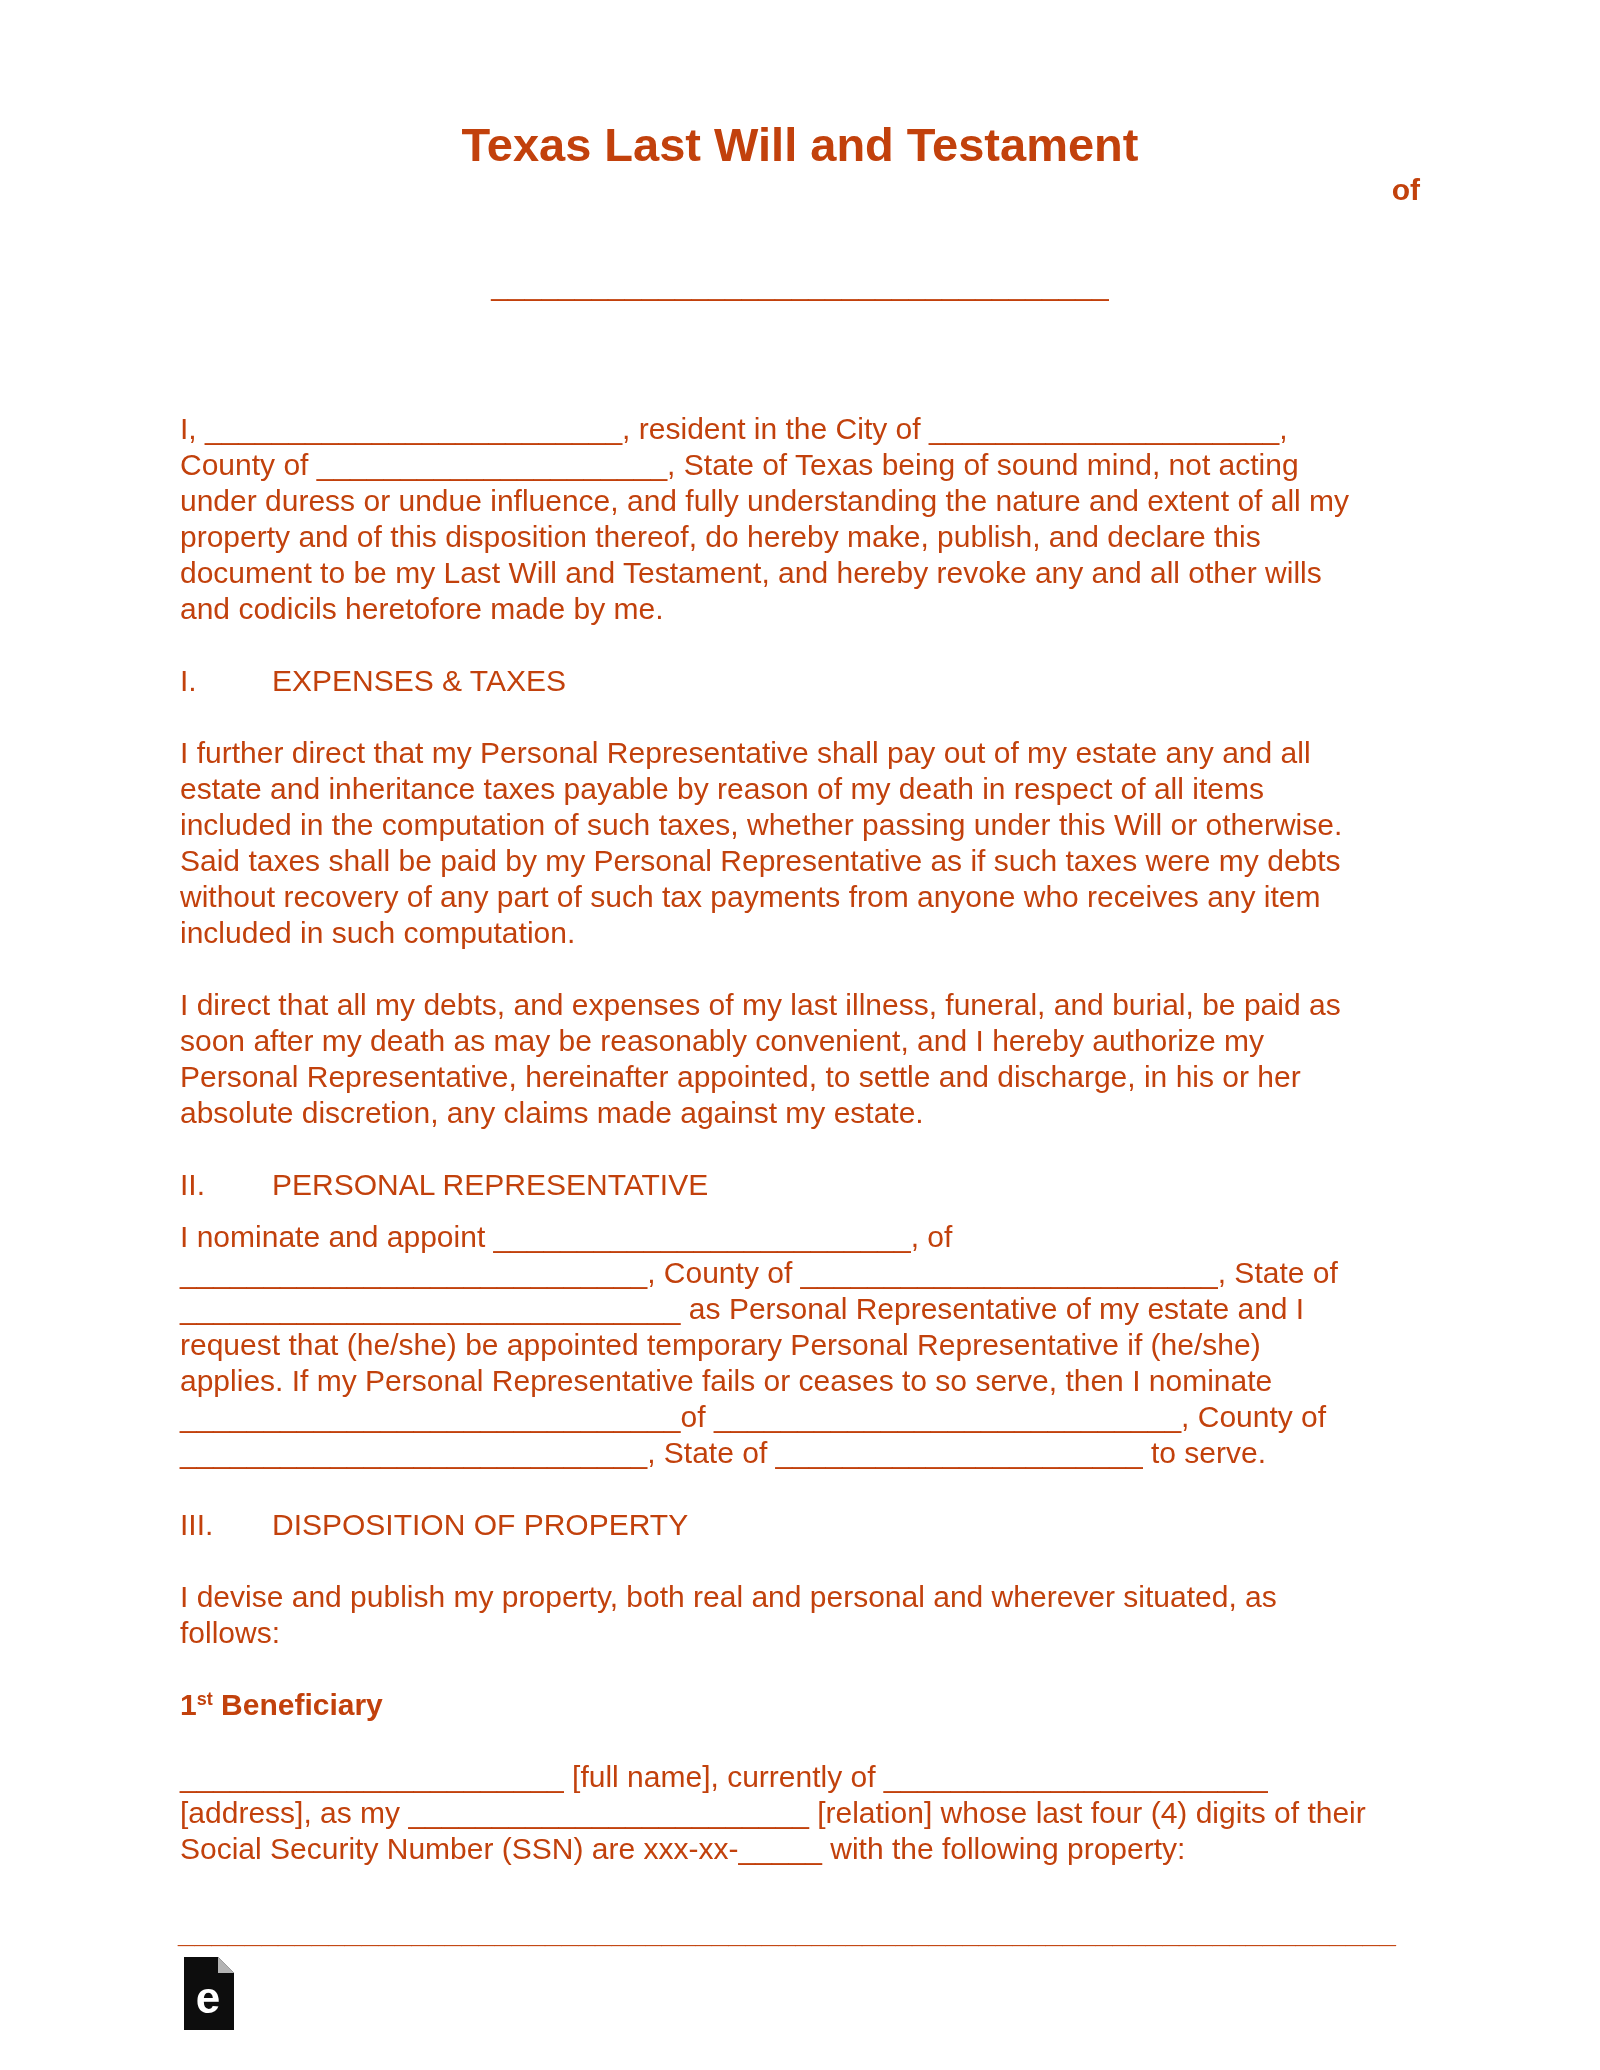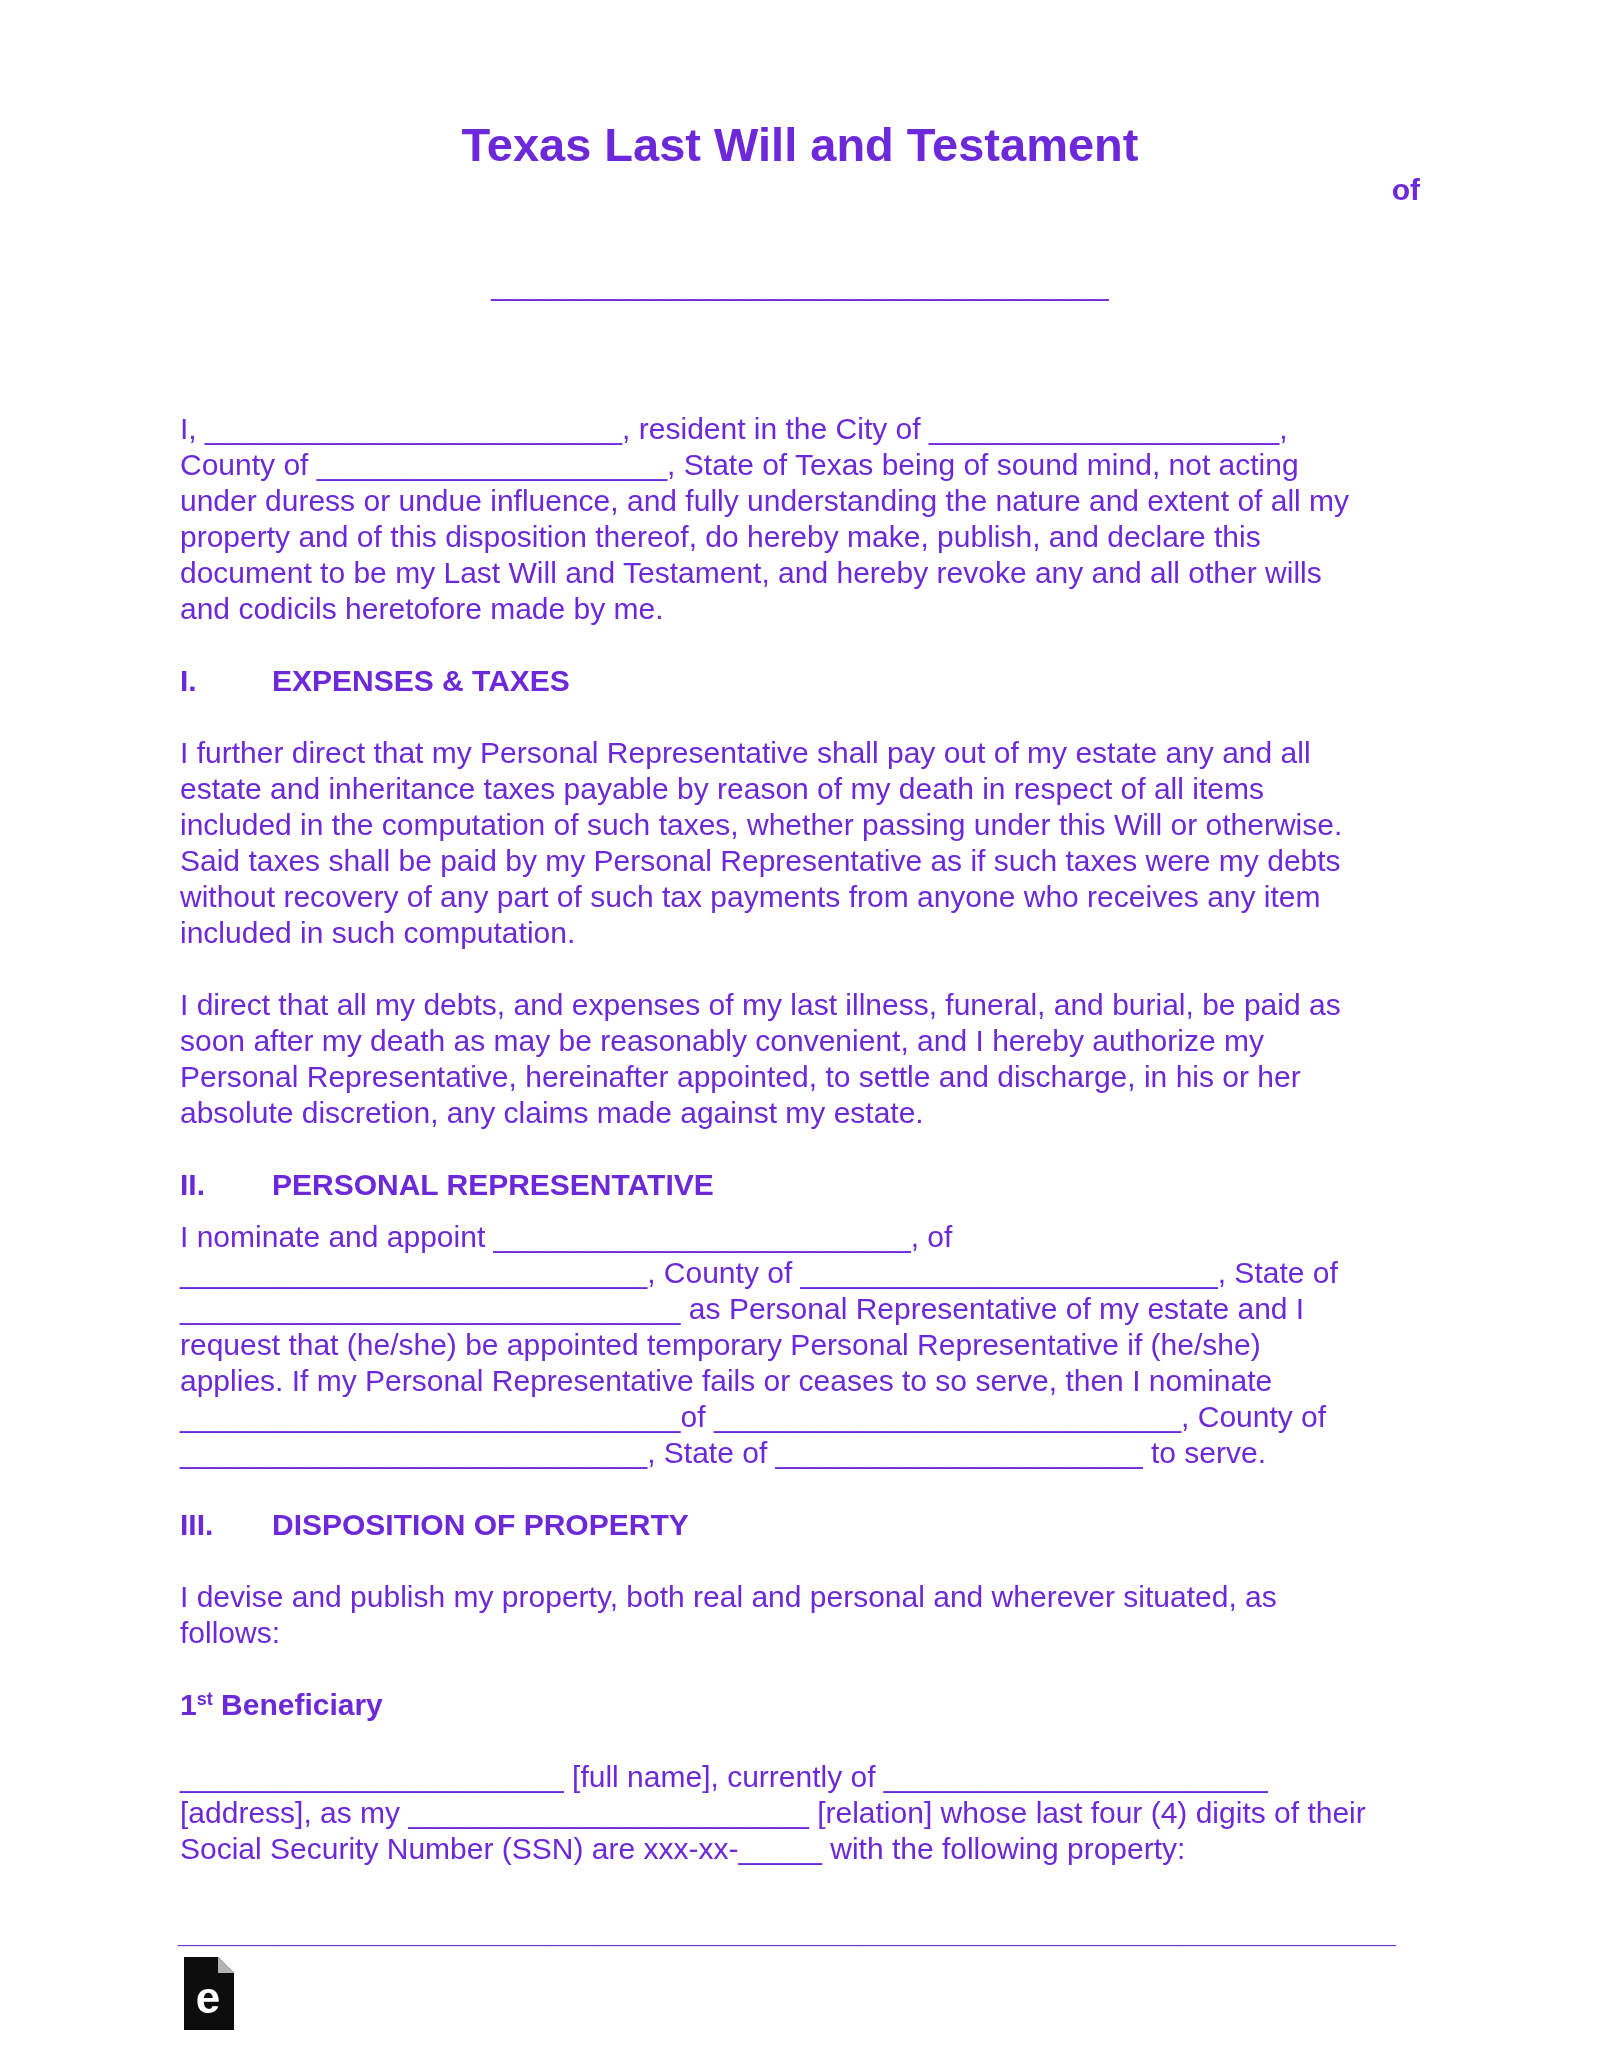--- a/index.html
+++ b/index.html
@@ -3,21 +3,21 @@
 <meta charset="utf-8">
 <style>
   html, body { margin: 0; padding: 0; background: #ffffff; }
   .page {
     position: relative;
     width: 1600px;
     height: 2070px;
     box-sizing: border-box;
     padding: 118px 180px 0 180px;
     background: #ffffff;
-    color: #6d28d9;
+    color: #c2410c;
     font-family: "Liberation Sans", "DejaVu Sans", sans-serif;
     font-size: 30px;
     line-height: 36px;
     overflow: hidden;
   }
   .title {
     margin: 0;
     text-align: center;
     font-size: 47px;
     line-height: 54px;
@@ -34,21 +34,21 @@
     text-align: center;
     line-height: 36px;
     margin-bottom: 108px;
     white-space: nowrap;
   }
   .para {
     margin: 0 0 36px 0;
     white-space: pre-wrap;
   }
   .heading {
-    font-weight: bold;
+    font-weight: normal;
     line-height: 36px;
     margin-bottom: 36px;
   }
   .heading.gap-small { margin-bottom: 16px; }
   .numeral { display: inline-block; width: 92px; }
   .beneficiary-heading {
     font-weight: bold;
     line-height: 36px;
     margin-bottom: 36px;
   }

